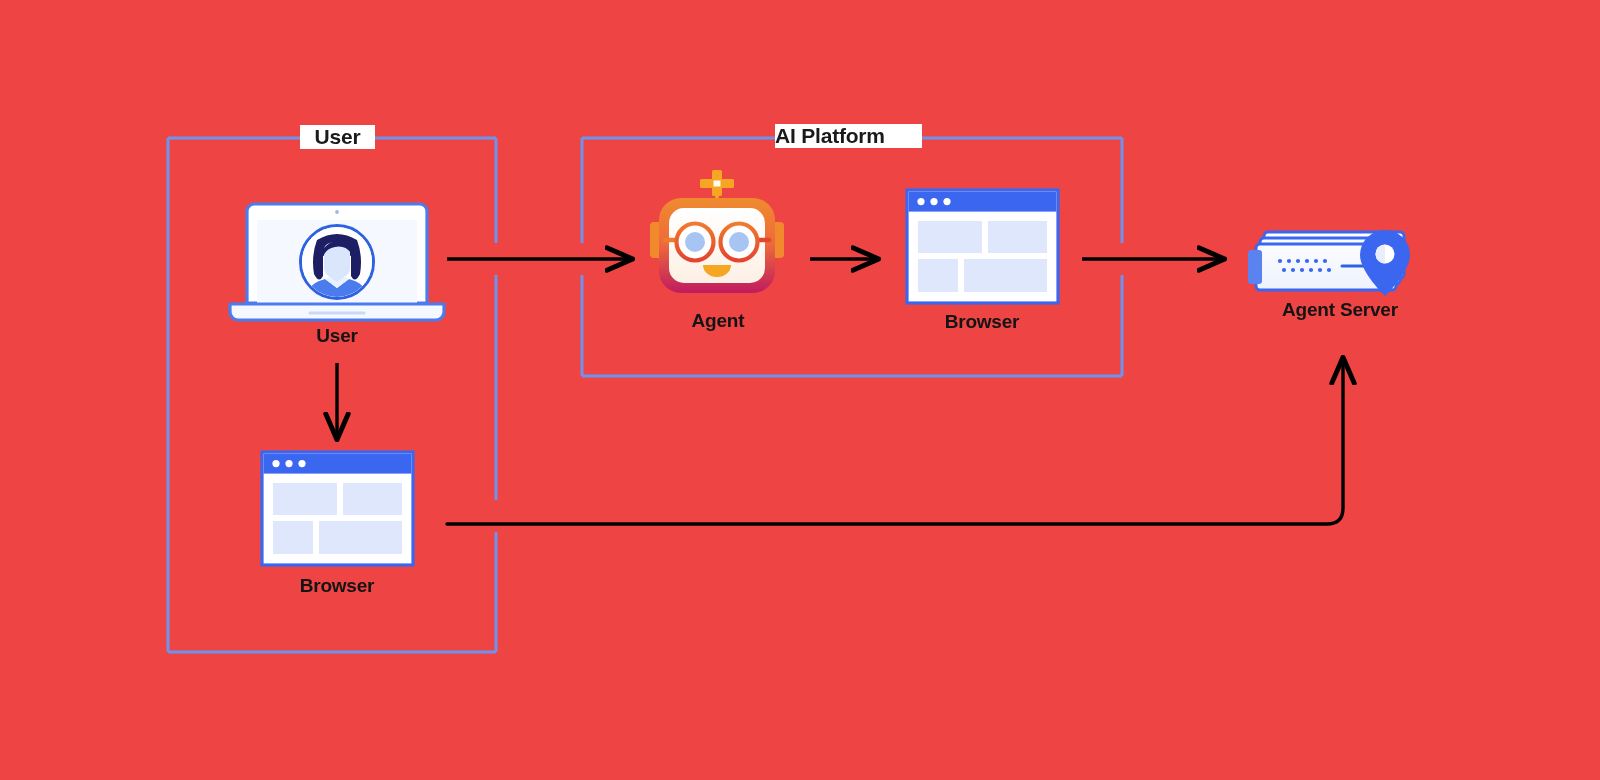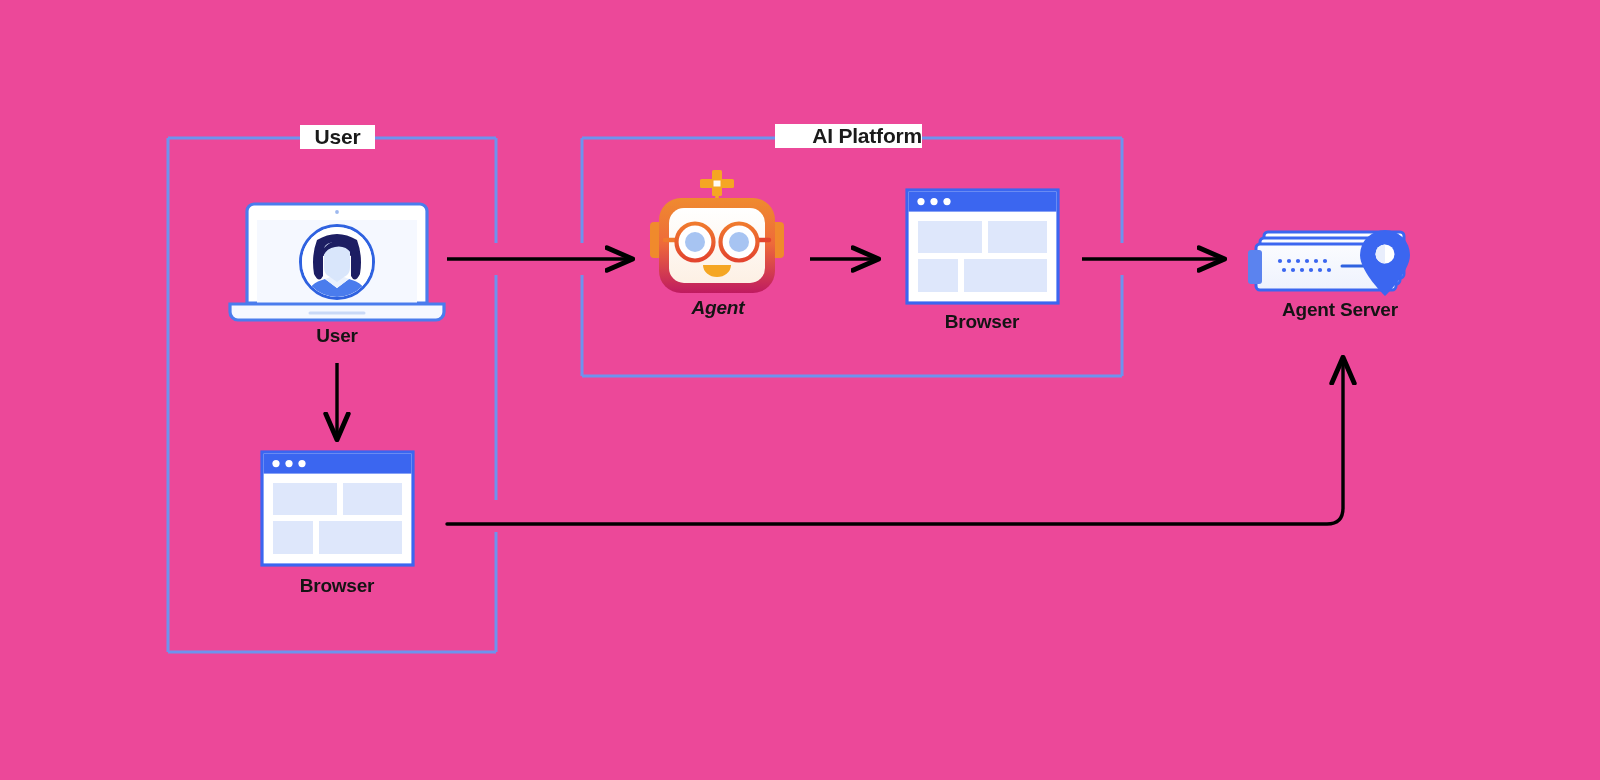--- a/index.html
+++ b/index.html
@@ -8,21 +8,21 @@
     background: #ffffff;
   }
   body {
     font-family: "Liberation Sans", sans-serif;
     -webkit-font-smoothing: antialiased;
   }
   #canvas {
     position: relative;
     width: 1600px;
     height: 780px;
-    background: #ec4899;
+    background: #ef4444;
     overflow: hidden;
   }
   #diagram-svg {
     position: absolute;
     left: 0;
     top: 0;
     width: 1600px;
     height: 780px;
   }
   .grp-label {
@@ -242,25 +242,25 @@
       <path d="M88,42 L133,42" stroke="#2f62e0" stroke-width="3" stroke-linecap="round"></path>
 
       <path d="M131,6 a25,25 0 0 1 25,25 c0,17 -25,41 -25,41 s-25,-24 -25,-41 a25,25 0 0 1 25,-25 Z" fill="#3b66f0"></path>
       <circle cx="131" cy="30" r="9.5" fill="#ffffff"></circle>
       <path d="M131,20.5 a9.5,9.5 0 0 0 0,19 Z" fill="#e9eefc"></path>
     </g>
   </svg>
 
   <div class="grp-label" style="left:300px; top:125px; width:75px; text-align:center; box-sizing:border-box; padding:0;">User</div>
 
-  <div class="grp-label" style="left:775px; top:124px; width:147px; text-align:right; box-sizing:border-box; padding:0;">AI Platform</div>
+  <div class="grp-label" style="left:775px; top:124px; width:147px; text-align:left; box-sizing:border-box; padding:0;">AI Platform</div>
 
   <div class="node-label" style="left:257px; top:325px; width:160px;">User</div>
 
   <div class="node-label" style="left:257px; top:575px; width:160px;">Browser</div>
 
-  <div class="node-label" style="left:638px; top:297px; width:160px;font-style:italic;">Agent</div>
+  <div class="node-label" style="left:638px; top:310px; width:160px;">Agent</div>
 
   <div class="node-label" style="left:902px; top:311px; width:160px;">Browser</div>
 
   <div class="node-label" style="left:1240px; top:299px; width:200px;">Agent Server</div>
 
 </div>
 
 </body></html>

